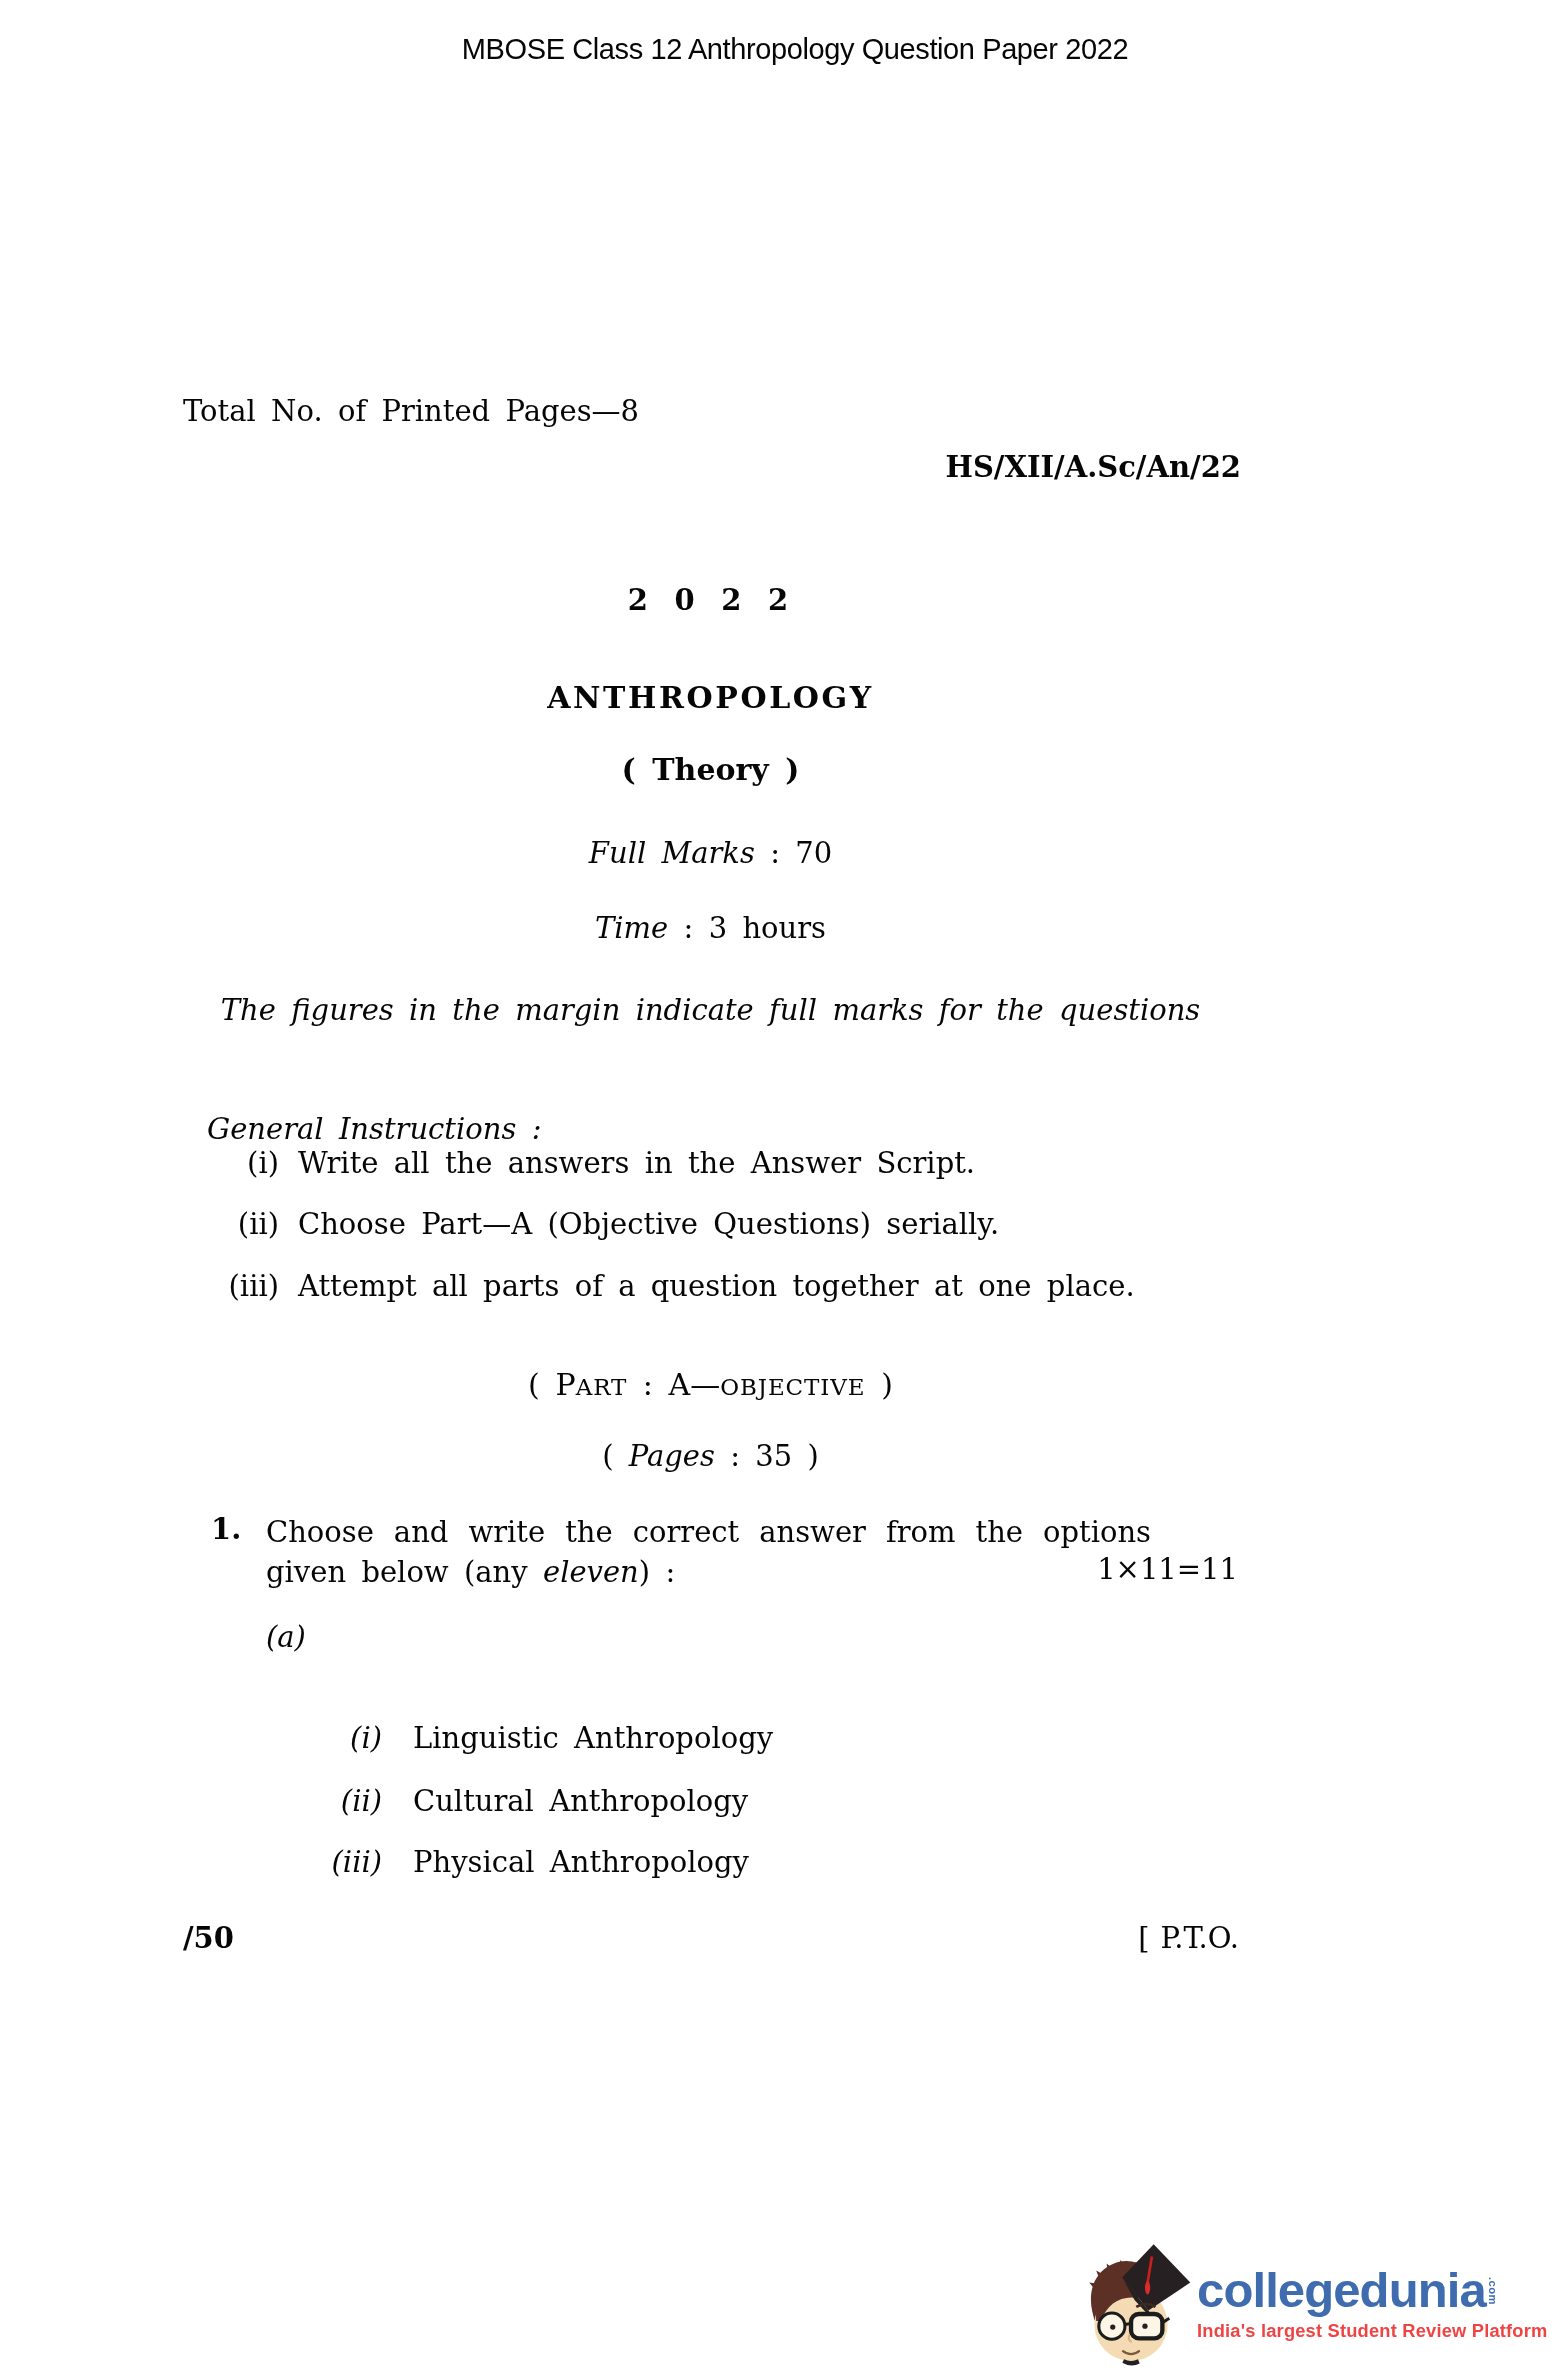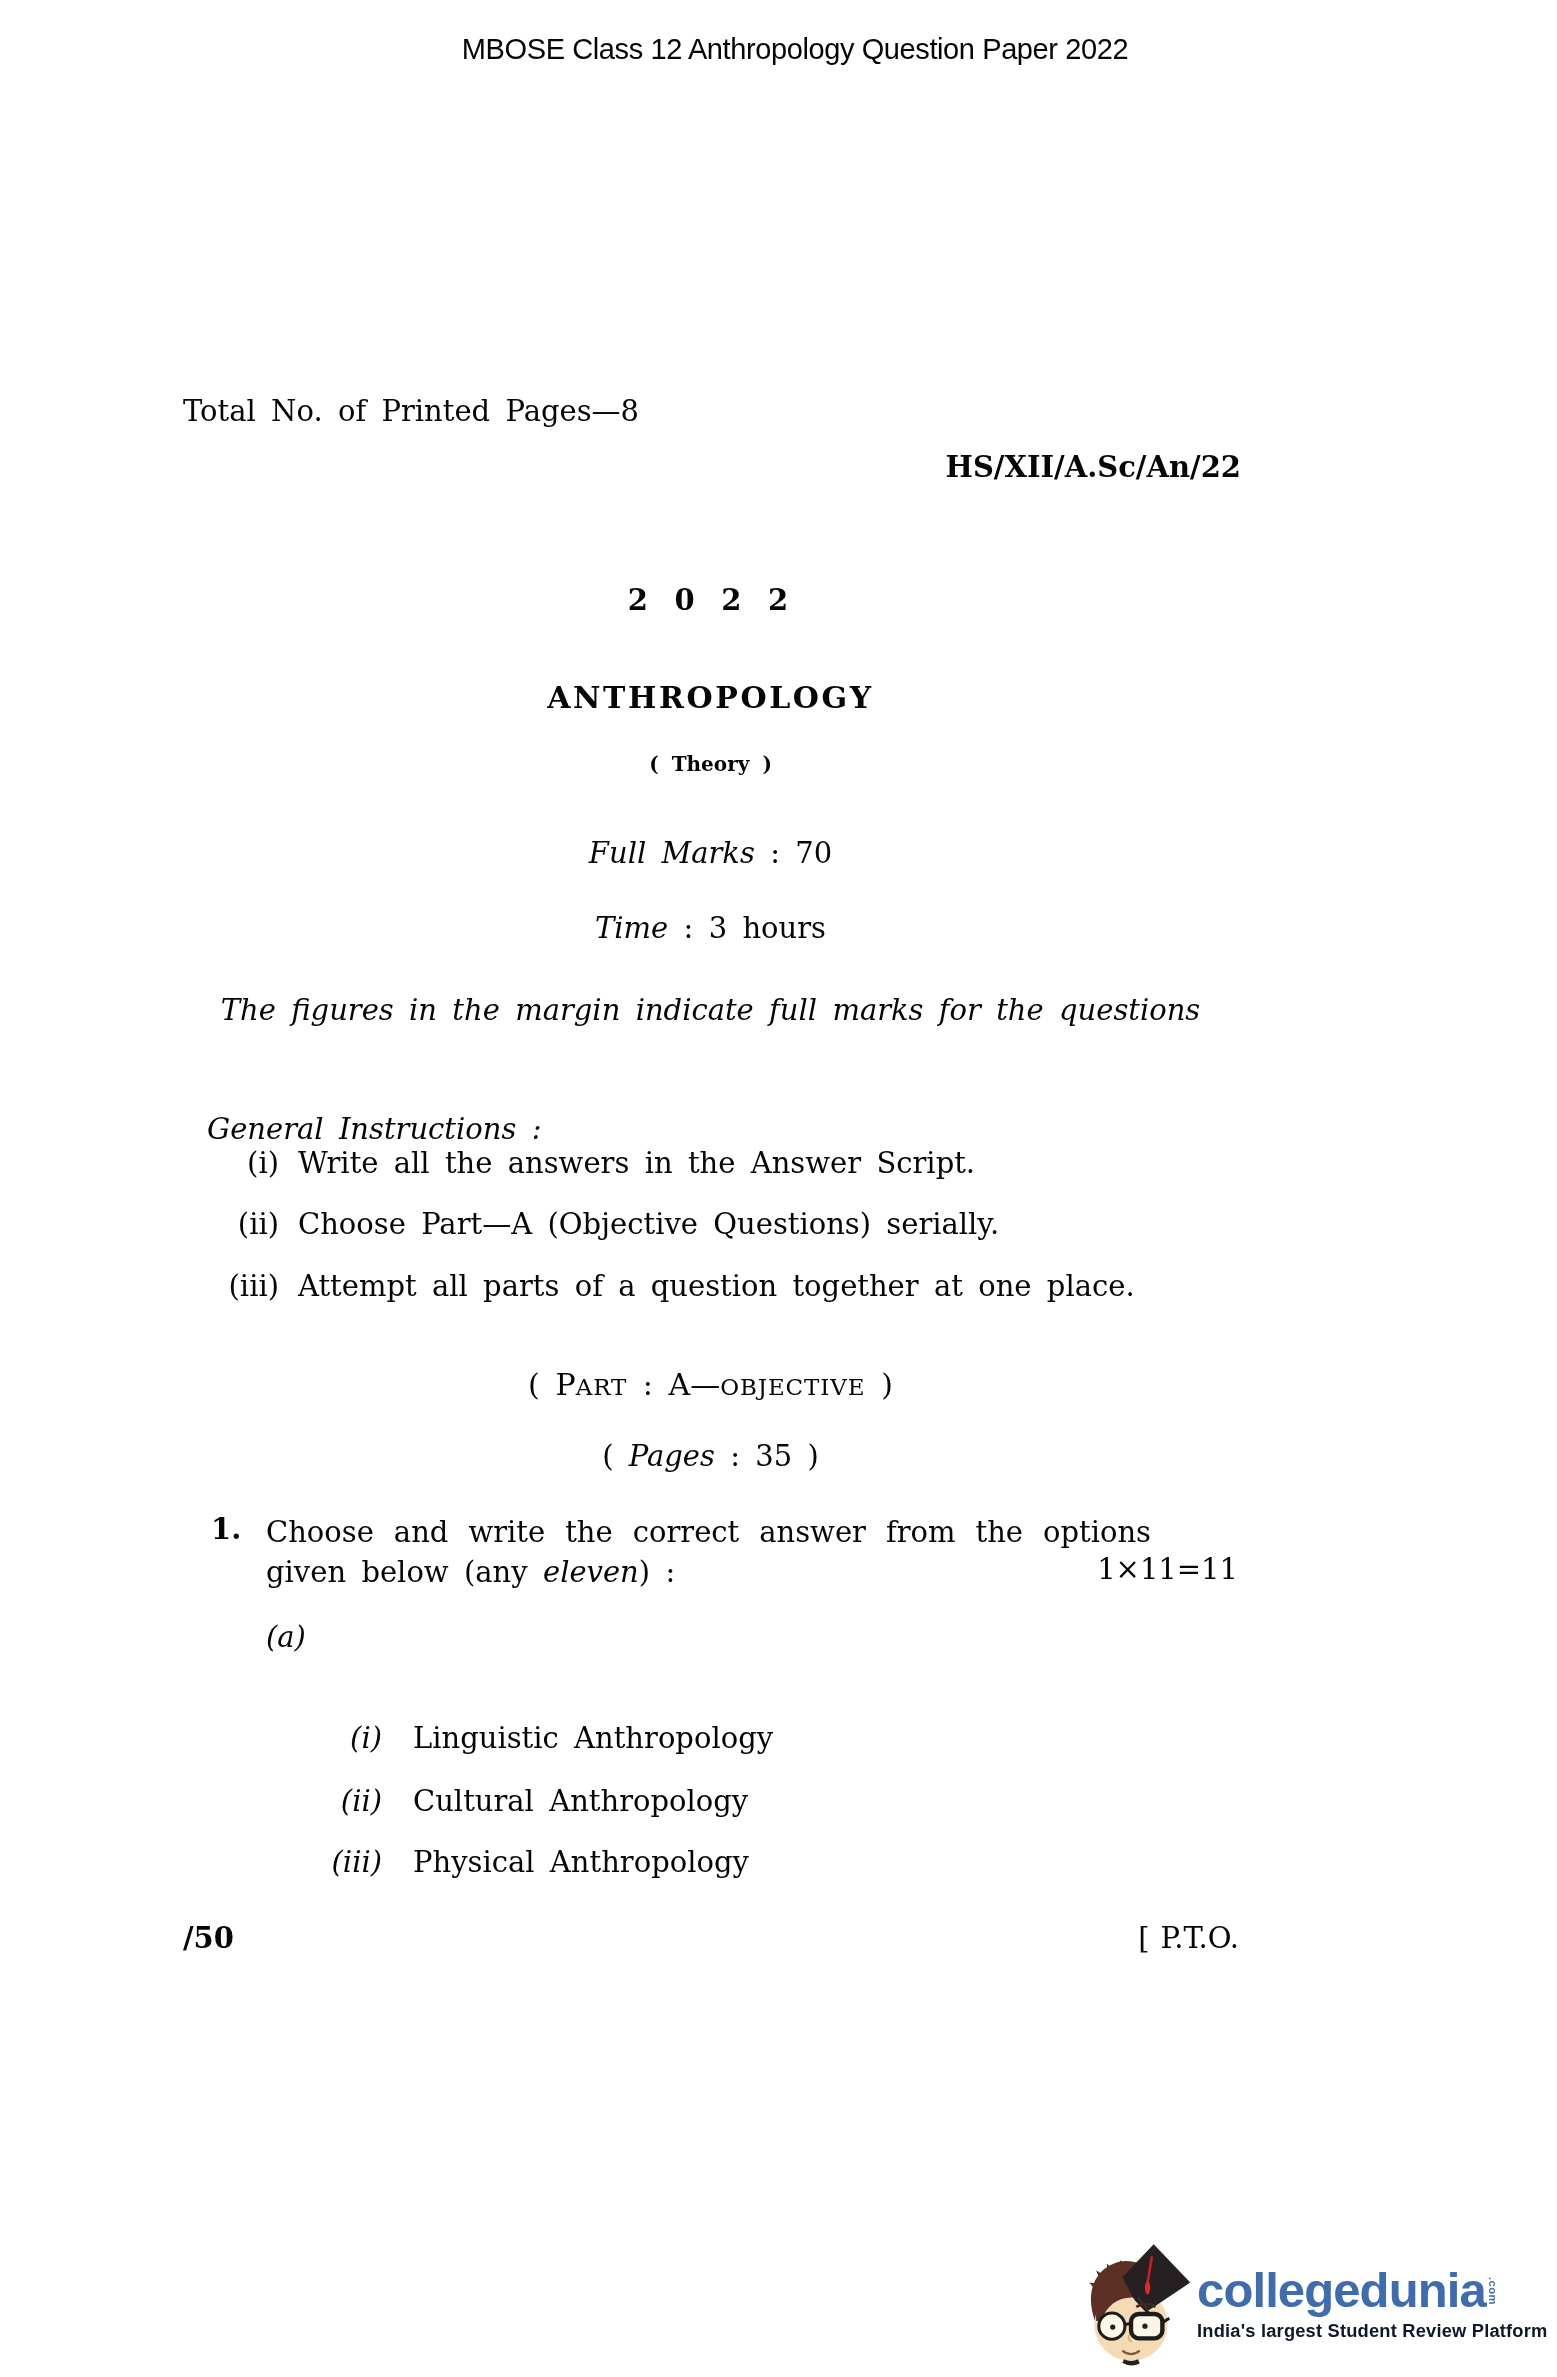--- a/index.html
+++ b/index.html
@@ -50,21 +50,21 @@
 <div class="abs sans-title" style="top:33px; left:0; width:1558px; text-align:center;">MBOSE Class 12 Anthropology Question Paper 2022</div>
 
 <div class="abs serif" style="top:394px; left:183px;">Total No. of Printed Pages—8</div>
 
 <div class="abs serif bold" style="top:450px; right:317px;">HS/XII/A.Sc/An/22</div>
 
 <div class="abs serif bold center-block" style="top:583px; letter-spacing:5.2px;">2 0 2 2</div>
 
 <div class="abs bold center-block" style="top:680px; font-size:30px; letter-spacing:2.6px; word-spacing:5.2px;">ANTHROPOLOGY</div>
 
-<div class="abs serif bold center-block" style="top:752px; font-size:20px;">( Theory )</div>
+<div class="abs serif bold center-block" style="top:752px; font-size:30px;">( Theory )</div>
 
 <div class="abs serif center-block" style="top:836px;">
   <span class="it">Full Marks</span><span> : 70</span>
 </div>
 
 <div class="abs serif center-block" style="top:911px;">
   <span class="it">Time</span><span> : 3 hours</span>
 </div>
 
 <div class="abs serif it center-block" style="top:993px;">The figures in the margin indicate full marks for the questions</div>
@@ -149,16 +149,16 @@
 
     <path d="M44,130 Q54,138 64,130" stroke="#7a5a3a" stroke-width="2.5" fill="none"></path>
 
     <path d="M44,144 Q54,150 64,145 L62,140 Q54,144 46,140 Z" fill="#262022"></path>
   </svg>
   <div class="brand-textcol">
     <div class="brand-row">
       <span class="wordmark" style="color: rgb(62, 108, 174);">collegedunia</span>
       <span class="domain-vert" style="color: rgb(62, 108, 174);">.com</span>
     </div>
-    <span class="tagline" style="color: #0f172a;">India's largest Student Review Platform</span>
+    <span class="tagline" style="color: #ef4444;">India's largest Student Review Platform</span>
   </div>
 </div>
 
 
 </body></html>

